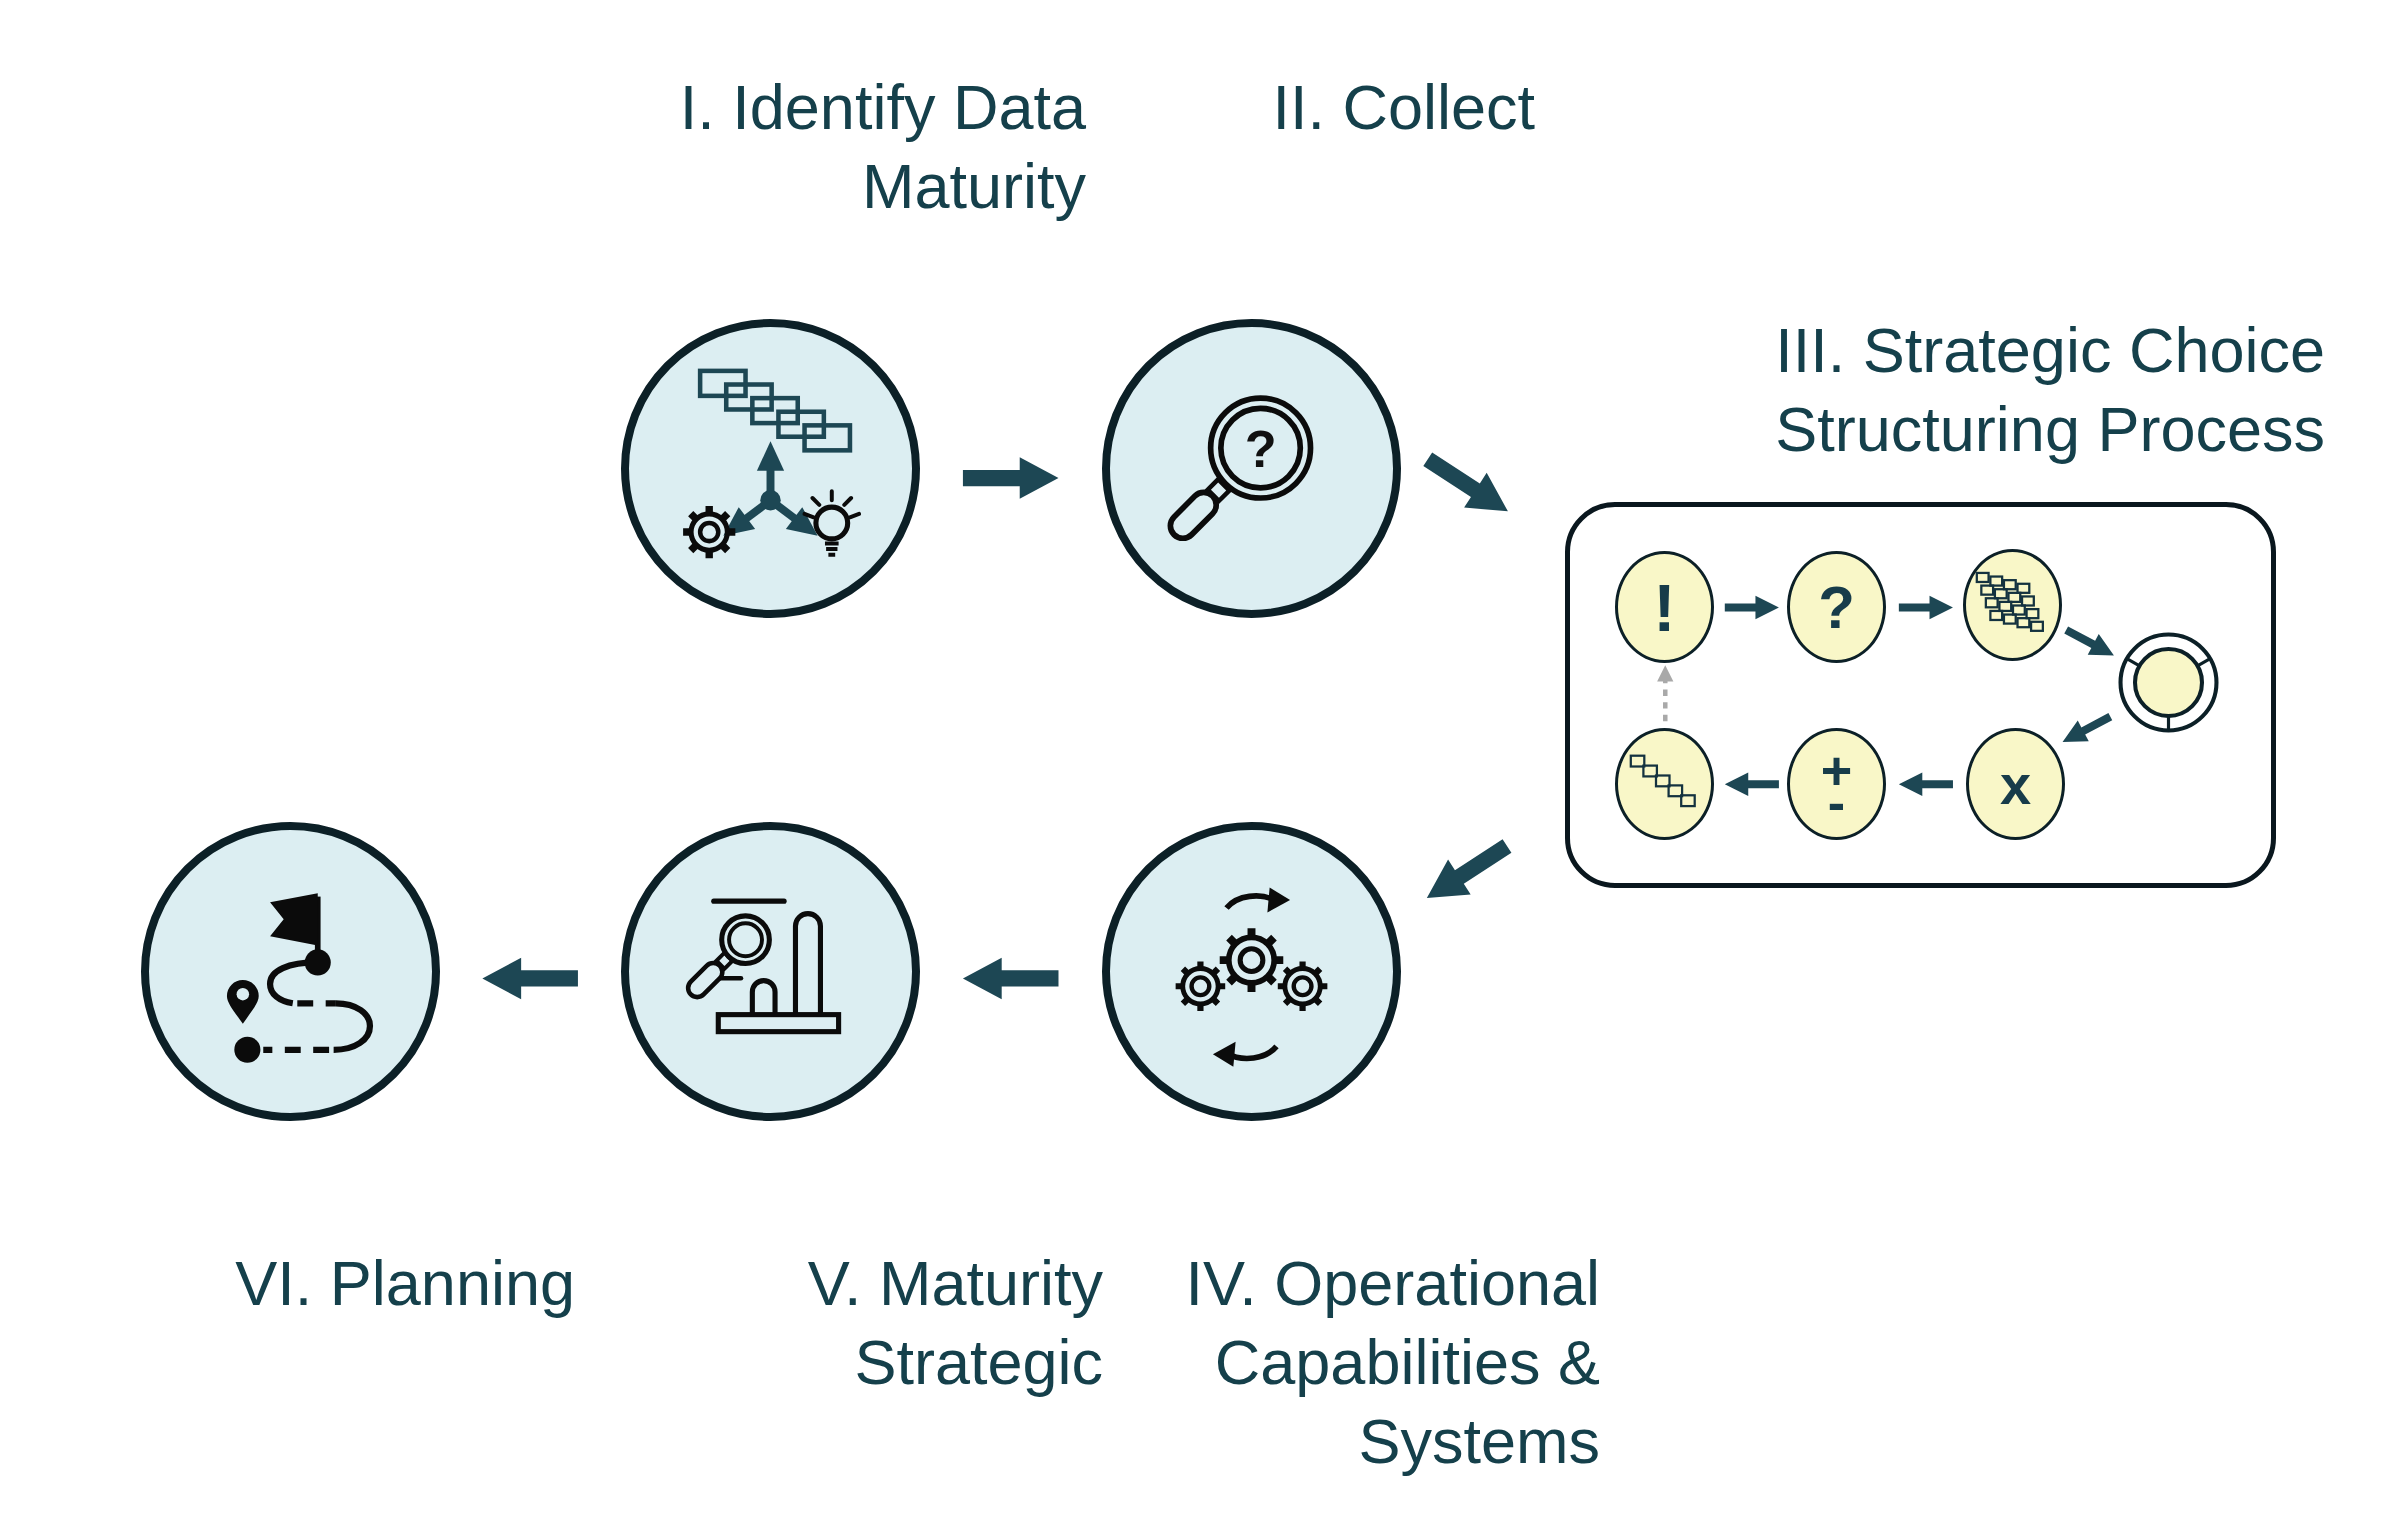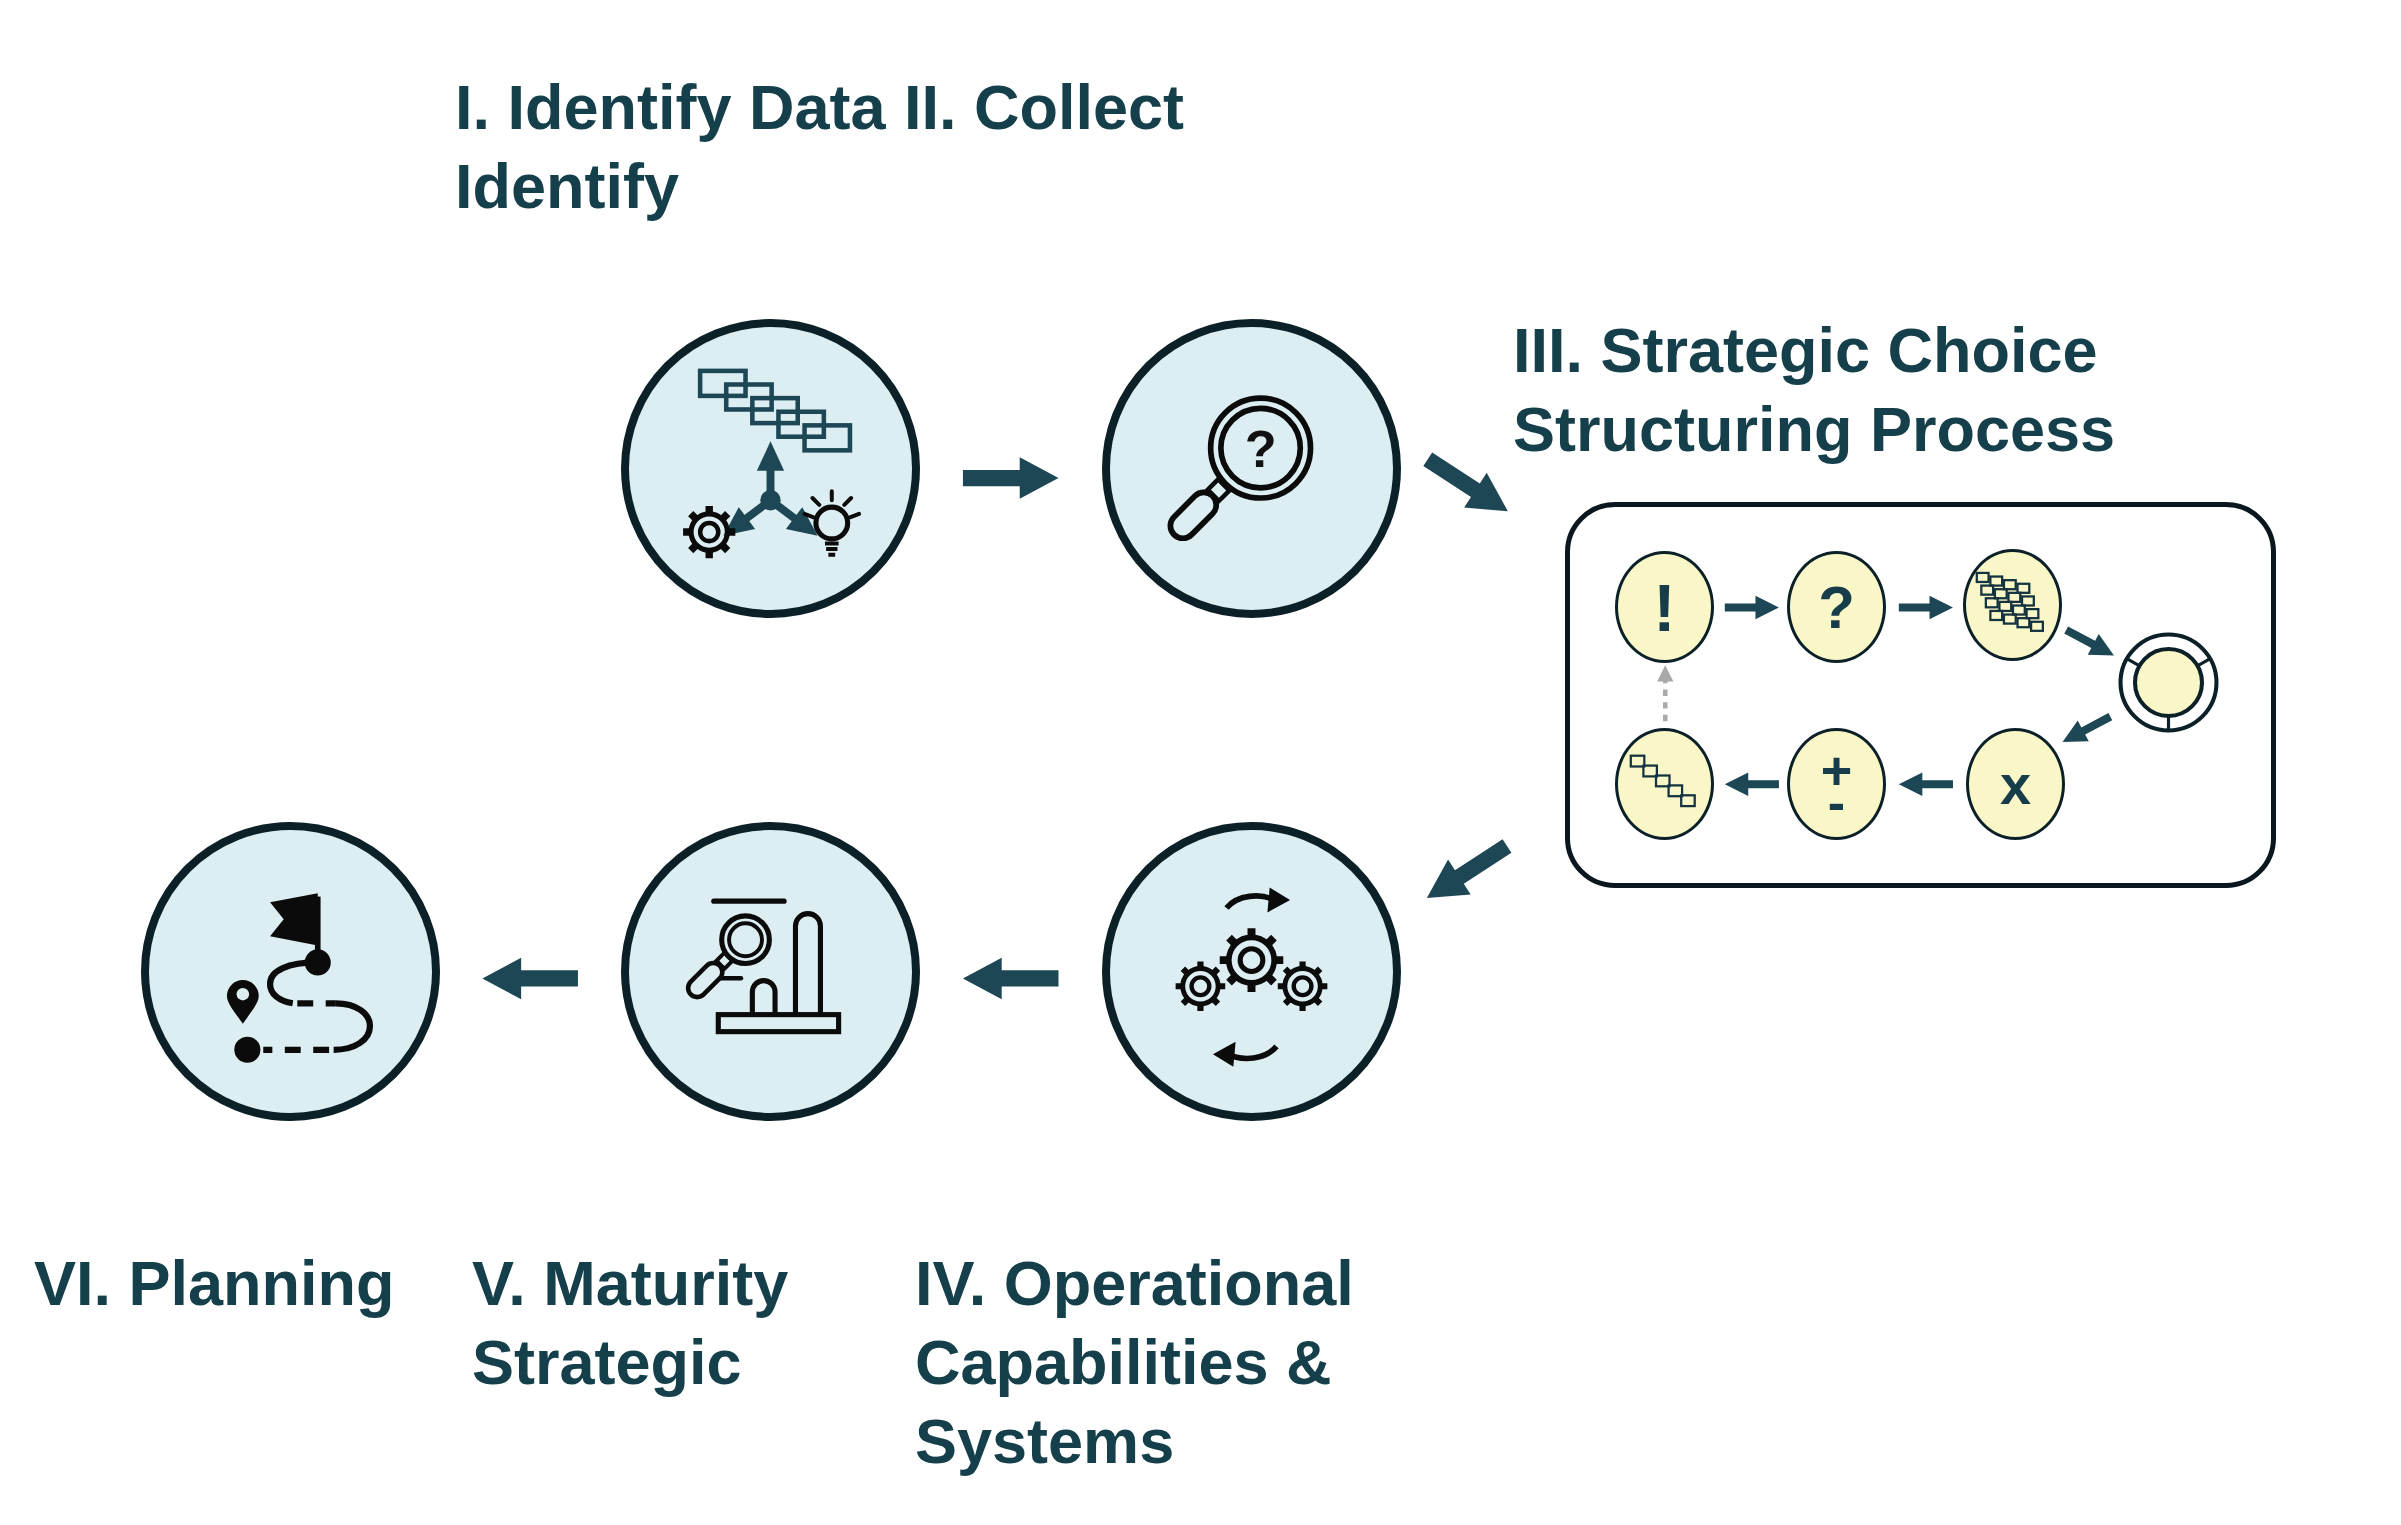--- a/index.html
+++ b/index.html
@@ -1,19 +1,19 @@
 <!DOCTYPE html>
 <html style="font-size:14.4px"><head>
 <meta charset="utf-8">
 <style>
   html,body{margin:0;padding:0;background:#ffffff;}
   body{width:2401px;height:1526px;position:relative;overflow:hidden;
        font-family:"Liberation Sans",sans-serif;}
-  .stage-label{position:absolute;color:#15404b;font-weight:bold;
-       font-size:63px;line-height:79px;text-align:left;}
+  .stage-label{position:absolute;color:#15404b;font-weight:normal;
+       font-size:63px;line-height:79px;text-align:right;}
   .stage-label span{display:block;}
   .circle{position:absolute;width:299px;height:299px;border-radius:50%;
        background:#dceef2;border:8px solid #0c2027;box-sizing:border-box;
        display:flex;align-items:center;justify-content:center;}
   .circle svg{width:227px;height:227px;}
   .pbox{position:absolute;left:1565px;top:502px;width:711px;height:386px;
        background:#ffffff;border:5.4px solid #0a171e;border-radius:50px;
        box-sizing:border-box;}
   .pellipse{position:absolute;width:99px;height:112px;border-radius:50%;
        background:#f9f7c8;border:3.6px solid #0c2027;box-sizing:border-box;
@@ -26,21 +26,21 @@
   .sym-minus{font-size:52px;line-height:31px;margin-top:-3.6px;}
   .donut{position:absolute;left:546px;top:123px;width:105px;height:105px;}
   .overlay{position:absolute;left:0;top:0;width:2401px;height:1526px;pointer-events:none;}
   .boxarrows{position:absolute;left:-5.4px;top:-5.4px;width:711px;height:386px;}
 </style>
 </head>
 <body>
 
 <div class="stage-label" style="left:455px;top:68px;width:631px;">
   <span>I. Identify Data</span>
-  <span>Identify</span>
+  <span>Maturity</span>
 </div>
 
 <div class="stage-label" style="left:904px;top:68px;width:631px;">
   <span>II. Collect</span>
 </div>
 
 <div class="stage-label" style="left:1513px;top:311px;width:812px;">
   <span>III. Strategic Choice</span>
   <span>Structuring Process</span>
 </div>

